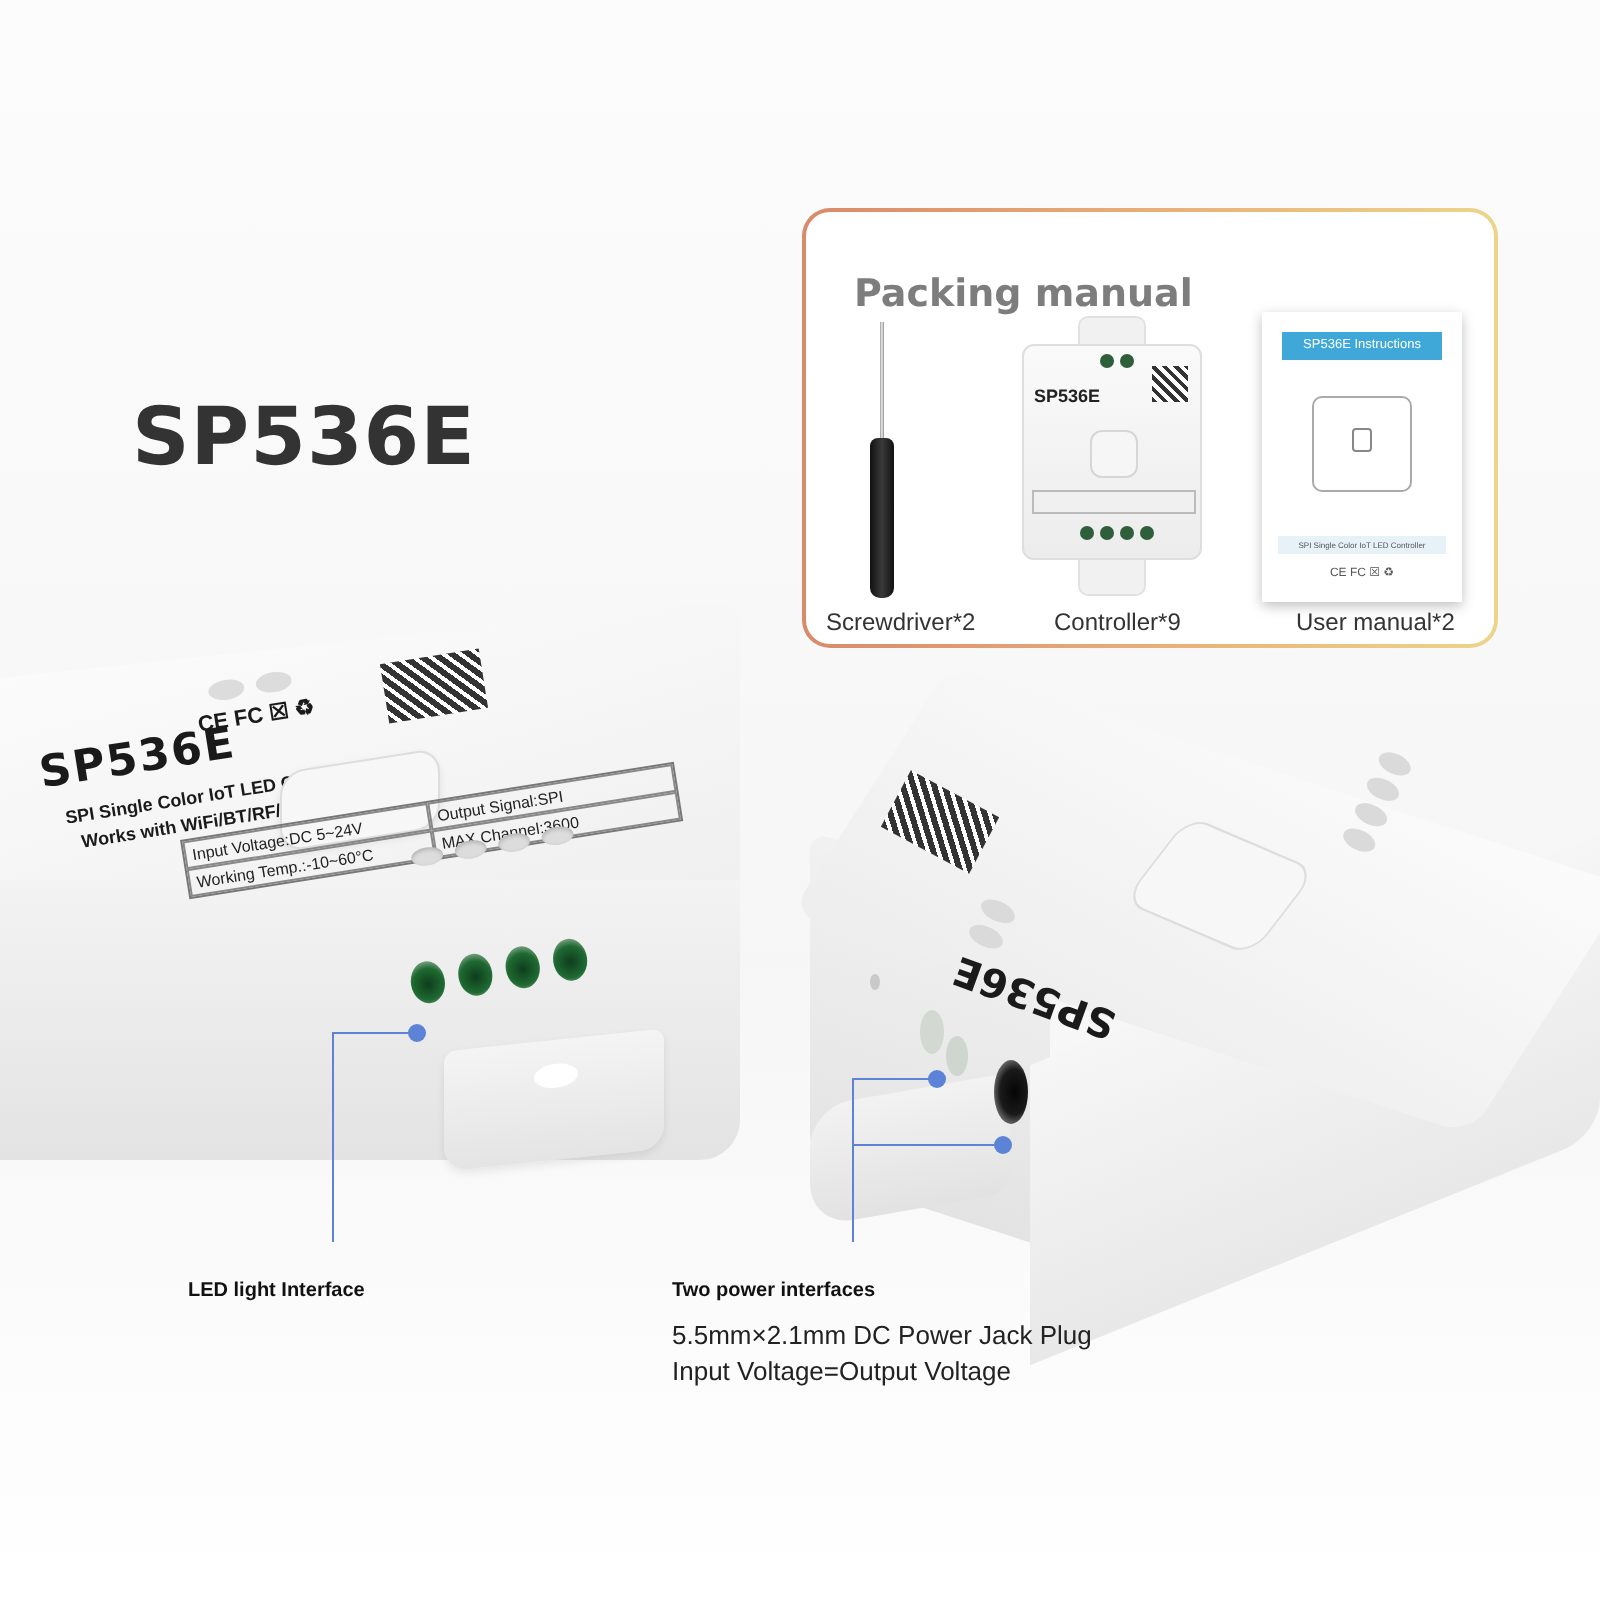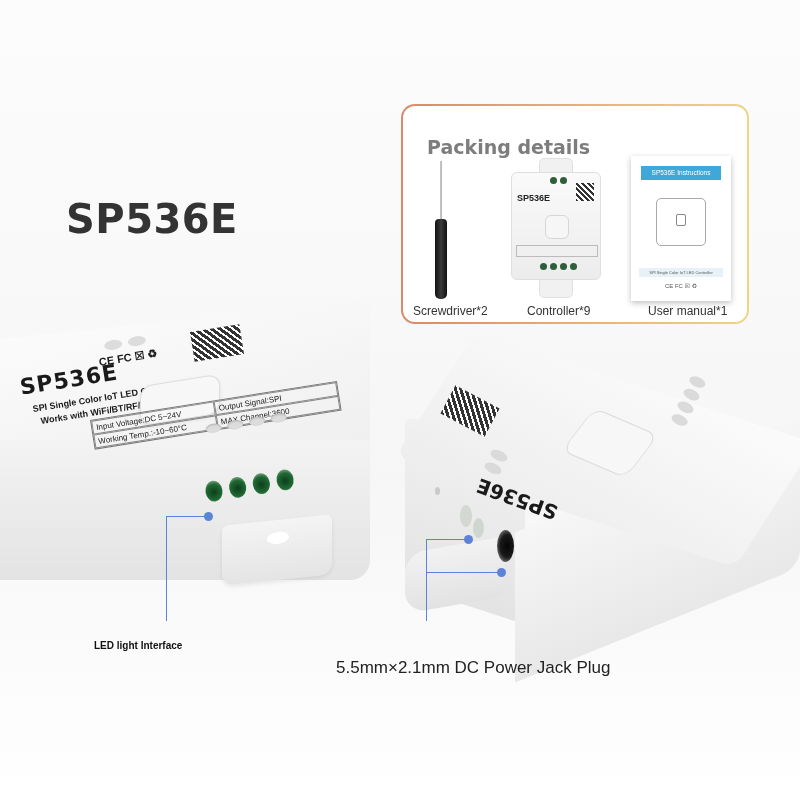--- a/index.html
+++ b/index.html
@@ -75,32 +75,32 @@
   .dr-jack { position: absolute; left: 92px; top: 165px; width: 17px; height: 32px; border-radius: 50%; background: radial-gradient(ellipse at 60% 50%, #050505 0%, #1a1a1a 50%, #bdbdbd 100%); }
   .dr-small-hole { position: absolute; left: 30px; top: 122px; width: 5px; height: 8px; border-radius: 50%; background: #c9c9c9; }
   .dr-mount { position: absolute; left: 0; top: 180px; width: 100px; height: 60px; background: linear-gradient(180deg,#f2f2f2,#e2e2e2); border-radius: 20px 10px 10px 22px; transform: skewY(-10deg); }
 
   
   .callout-line { position: absolute; background: #5d83d8; }
   .callout-dot { position: absolute; width: 9px; height: 9px; border-radius: 50%; background: #5d83d8; }
 
   .caption { position: absolute; color: #111; }
   .caption-title { font-size: 10px; font-weight: bold; }
-  .caption-sub { font-size: 17px; color: #222; line-height: 16px; }
+  .caption-sub { font-size: 13px; color: #222; line-height: 16px; }
 </style>
 </head>
 <body>
 
 <div class="canvas">
 
   <div class="product-title">SP536E</div>
 
   <div class="packing-panel">
     <div class="packing-inner">
-      <div class="packing-title">Packing details</div>
+      <div class="packing-title">Packing manual</div>
 
       <div class="screwdriver">
         <div class="sd-shaft"></div>
         <div class="sd-handle"></div>
       </div>
 
       <div class="mini-ctrl">
         <div class="mini-tab" style="top:0"></div>
         <div class="mini-tab" style="top:118px"></div>
         <div class="mini-body">
@@ -124,21 +124,21 @@
       <div class="manual">
         <div class="manual-banner">SP536E Instructions</div>
         <div class="manual-sketch"></div>
         <div class="manual-sketch-btn"></div>
         <div class="manual-strip">SPI Single Color IoT LED Controller</div>
         <div class="manual-certs">CE FC ☒ ♻</div>
       </div>
 
       <div class="pack-label" style="left:10px">Screwdriver*2</div>
       <div class="pack-label" style="left:124px">Controller*9</div>
-      <div class="pack-label" style="left:245px">User manual*1</div>
+      <div class="pack-label" style="left:245px">User manual*2</div>
     </div>
   </div>
 
   <div class="device-left">
     <div class="dl-top"></div>
     <div class="dl-side"></div>
     <div class="dl-holes-power">
         <span></span>
         <span></span>
       </div>
@@ -198,14 +198,16 @@
   <div class="callout-dot" style="left:204px;top:512px"></div>
   <div class="callout-line" style="left:166px;top:516px;width:40px;height:1px"></div>
   <div class="callout-line" style="left:166px;top:516px;width:1px;height:105px"></div>
   <div class="caption caption-title" style="left:94px;top:640px">LED light Interface</div>
 
   <div class="callout-dot" style="left:464px;top:535px"></div>
   <div class="callout-dot" style="left:497px;top:568px"></div>
   <div class="callout-line" style="left:426px;top:539px;width:40px;height:1px"></div>
   <div class="callout-line" style="left:426px;top:572px;width:73px;height:1px"></div>
   <div class="callout-line" style="left:426px;top:539px;width:1px;height:82px"></div>
+  <div class="caption caption-title" style="left:336px;top:640px">Two power interfaces</div>
   <div class="caption caption-sub" style="left:336px;top:660px">5.5mm×2.1mm DC Power Jack Plug</div>
+  <div class="caption caption-sub" style="left:336px;top:678px">Input Voltage=Output Voltage</div>
 </div>
 
 </body></html>

